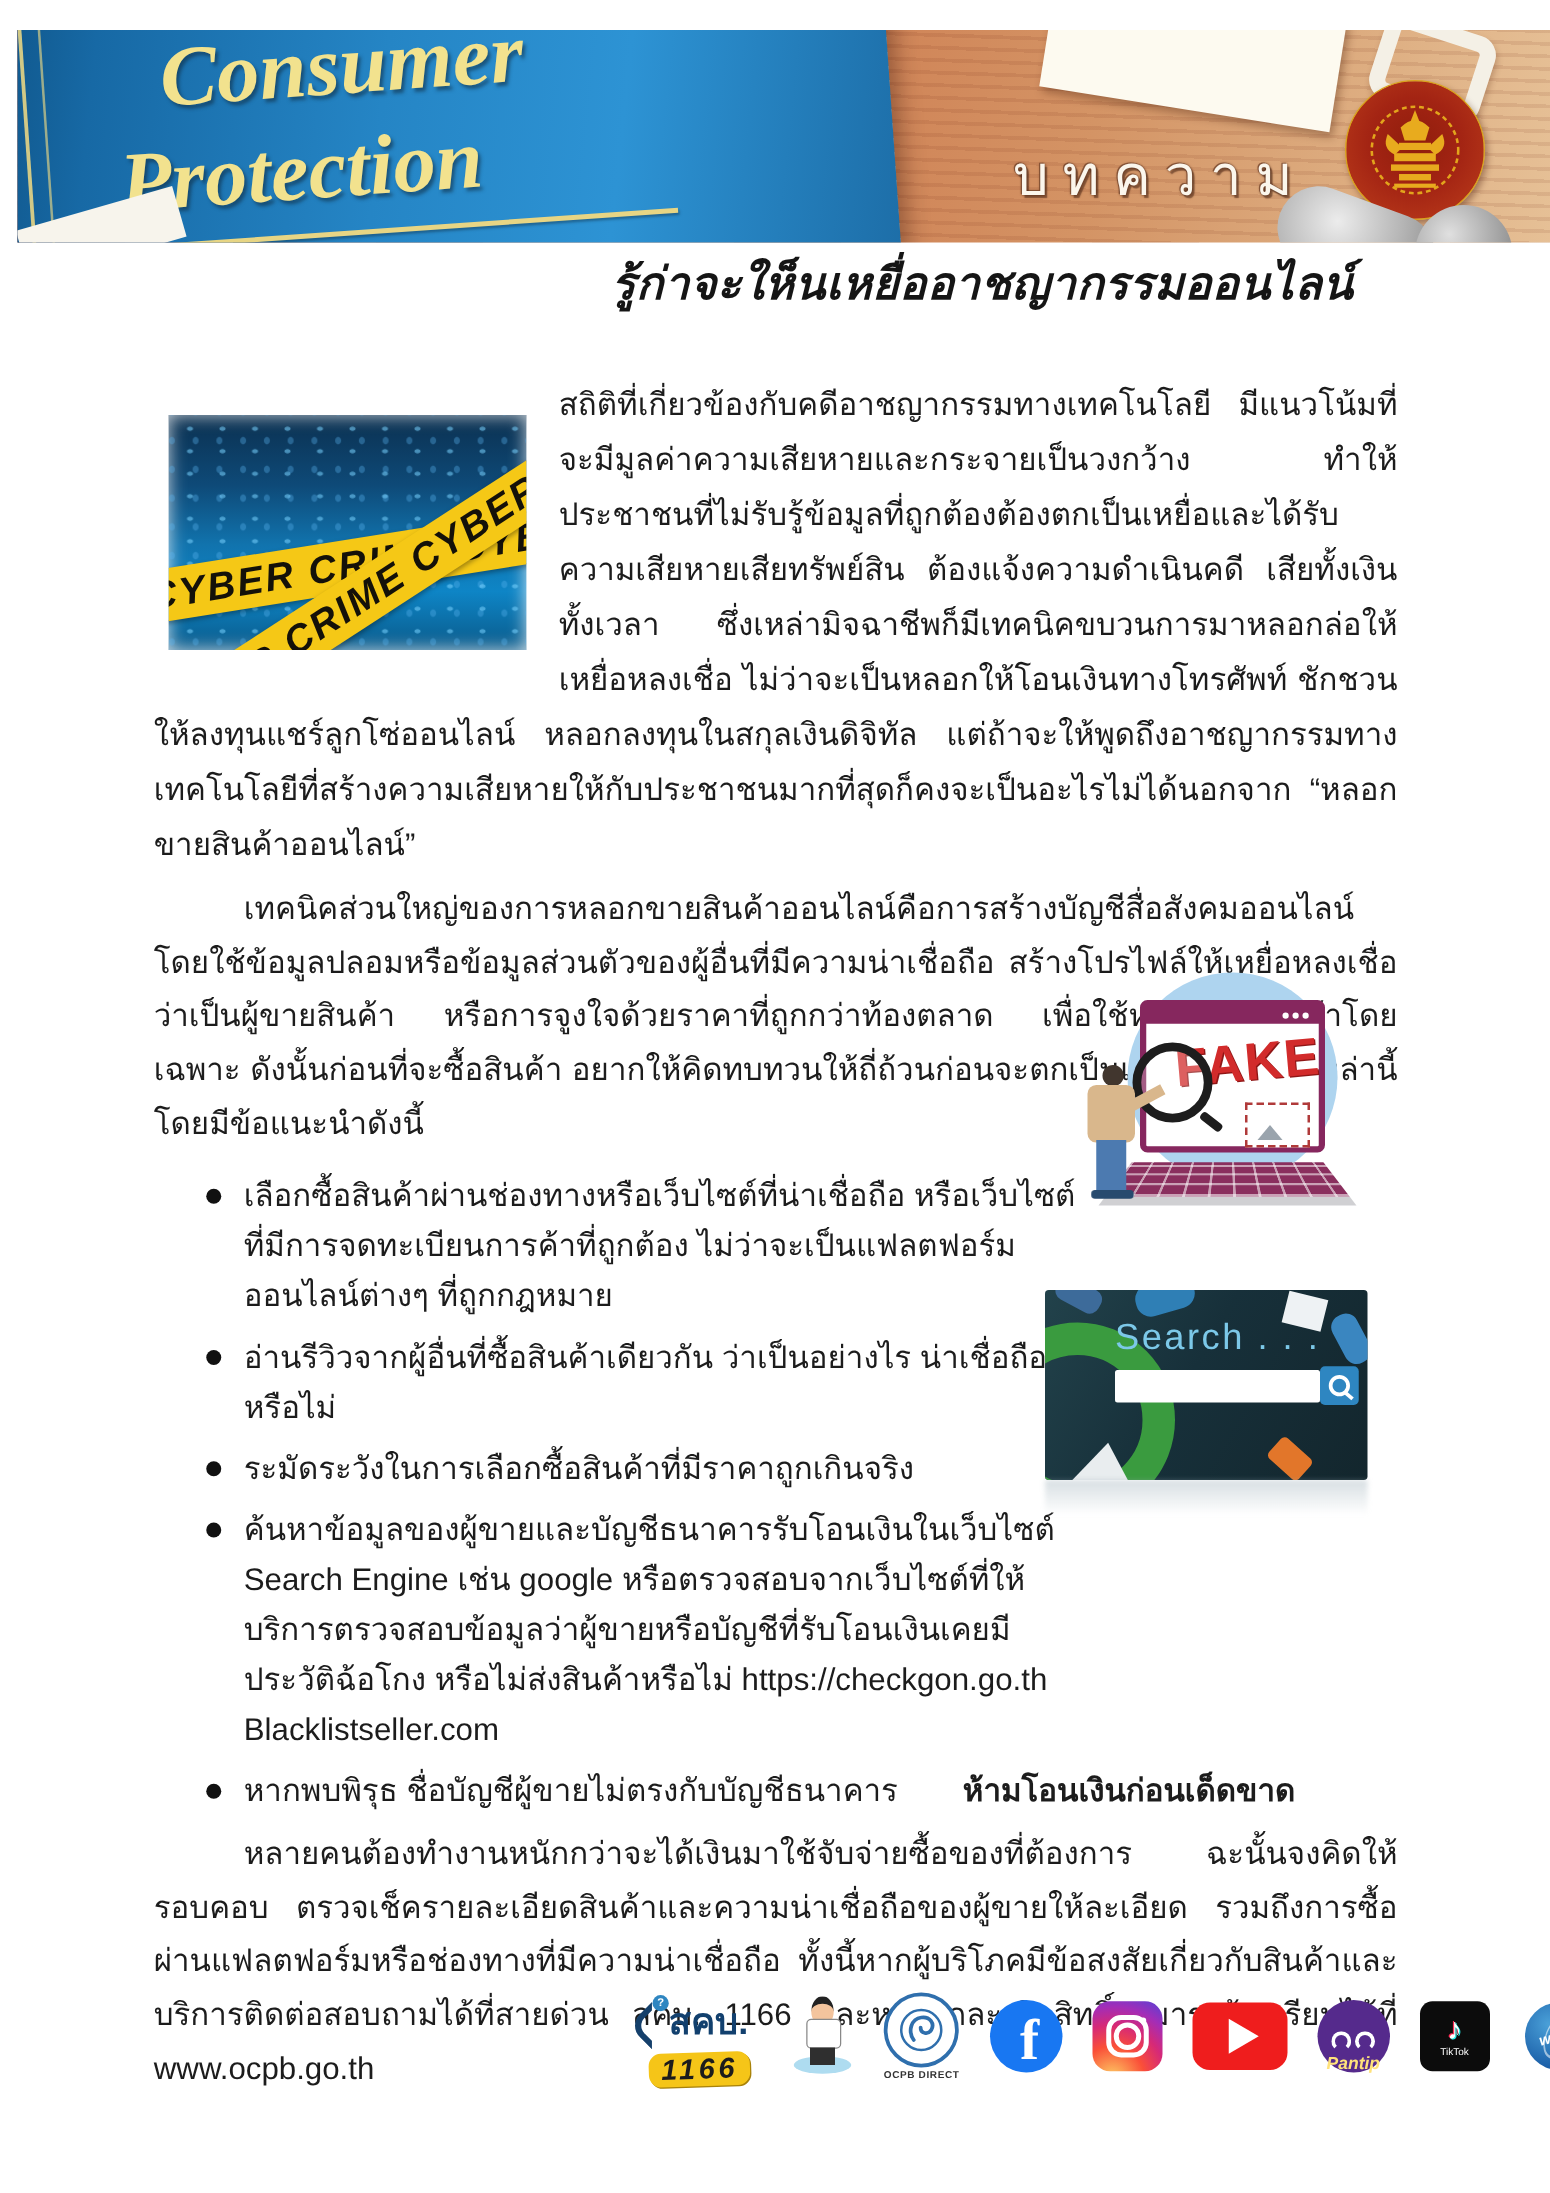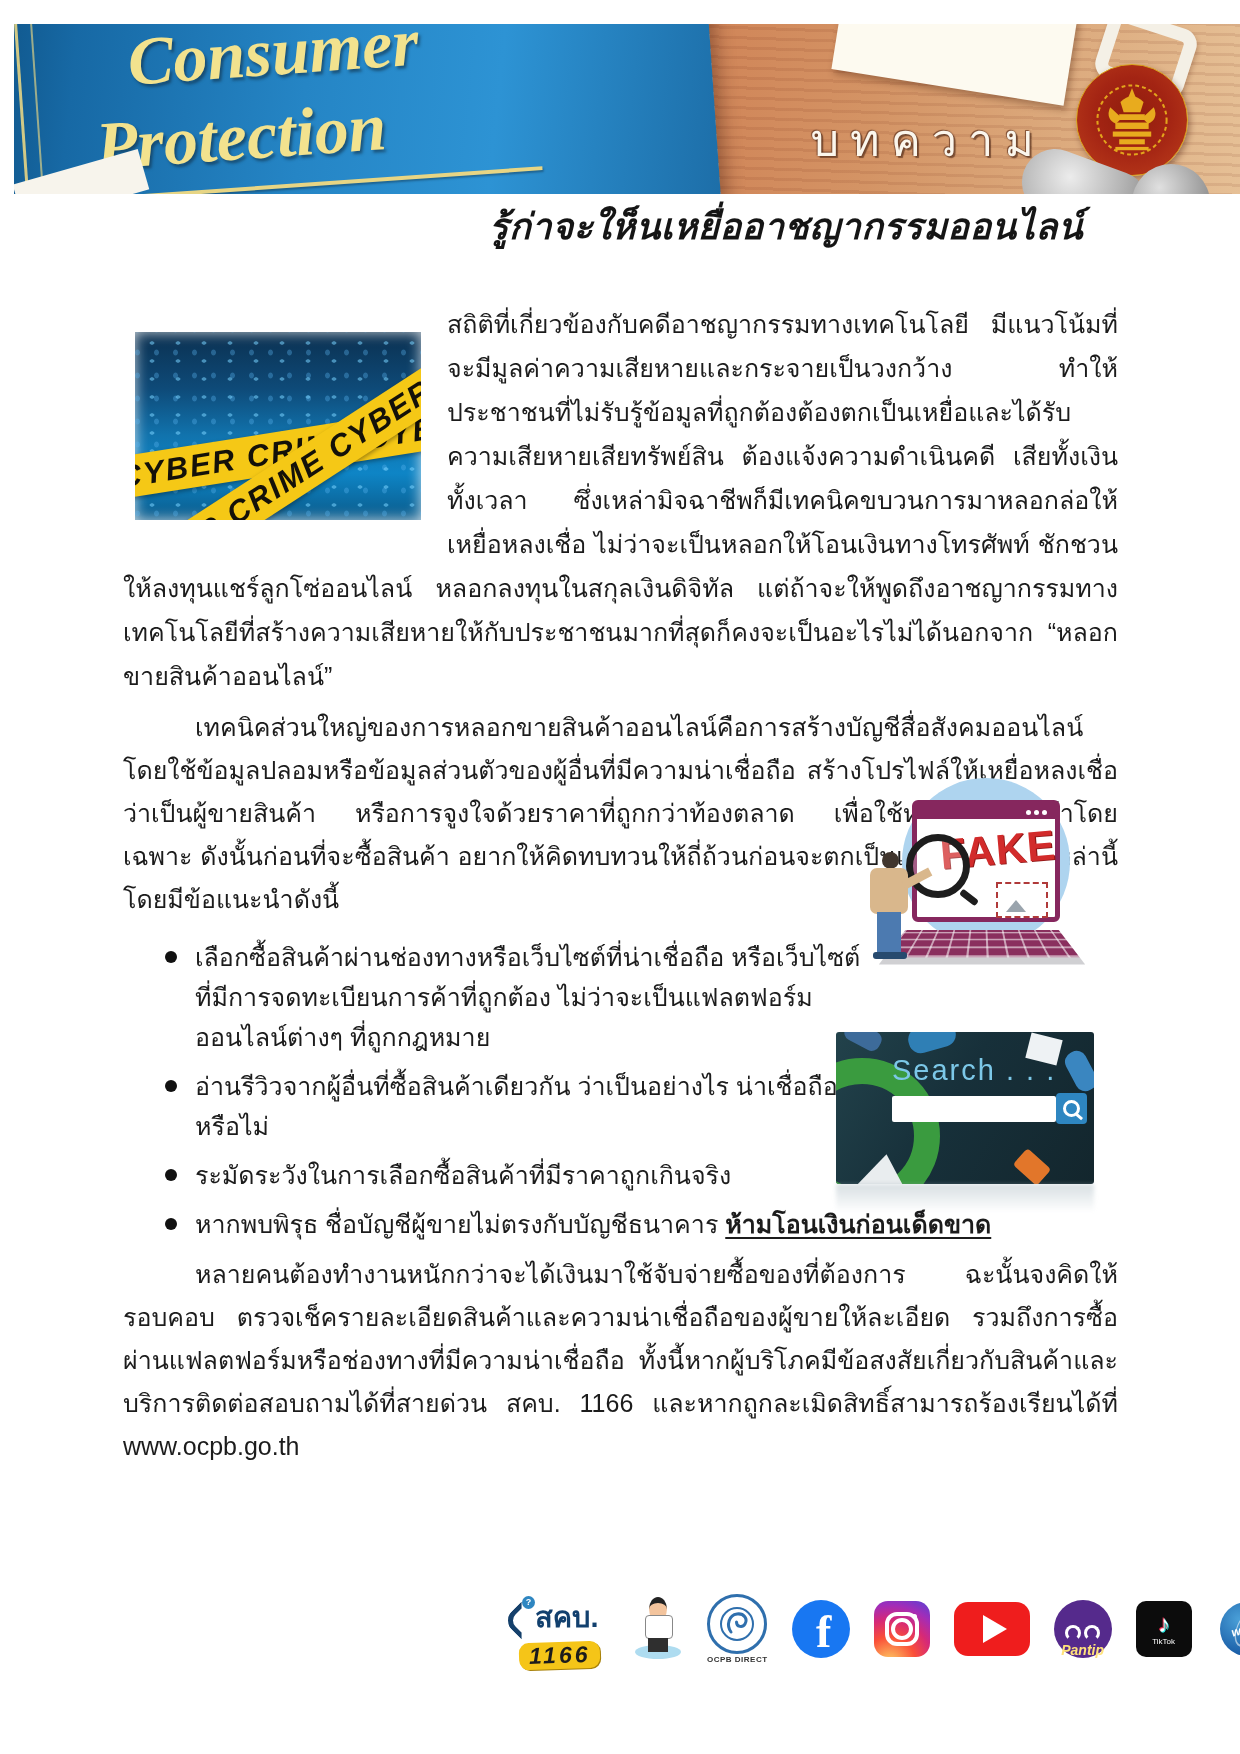--- a/index.html
+++ b/index.html
@@ -86,21 +86,21 @@
     position:absolute;background:#f5c816;color:#141109;font-weight:bold;font-style:italic;
     white-space:nowrap;font-size:31px;line-height:40px;padding:1px 12px;letter-spacing:2px;
     box-shadow:0 2px 4px rgba(0,0,0,.35);
   }
   .tape1{top:96px;left:-30px;width:130%;transform:rotate(-9deg);}
   .tape2{top:118px;left:-60px;width:150%;transform:rotate(-33deg);}
   ul.advice{list-style:none;margin:16px 0 0 42px;padding:0;}
   ul.advice li{position:relative;padding-left:30px;margin-bottom:9px;line-height:40px;}
   ul.advice li::before{content:"";position:absolute;left:0;top:14px;width:12px;height:12px;border-radius:50%;background:#111;}
   ul.advice li.narrow{width:672px;}
-  .em{font-weight:bold;text-decoration:underline;text-decoration-thickness:2px;text-underline-offset:4px;}
+  .em{font-weight:bold;text-decoration-thickness:2px;text-underline-offset:4px;margin-left:45px;}
   
   .fake-illus{position:absolute;left:868px;top:778px;width:206px;height:192px;}
   .fake-circle{position:absolute;right:4px;top:0;width:168px;height:168px;border-radius:50%;background:#aed4ef;}
   .fake-laptop{position:absolute;left:44px;top:22px;width:138px;height:112px;background:#fff;border:5px solid #86275e;border-radius:6px;}
   .fake-laptop::before{content:"";position:absolute;left:-1px;right:-1px;top:-1px;height:15px;background:#86275e;}
   .fake-laptop::after{
     content:"";position:absolute;right:8px;top:5px;width:5px;height:5px;border-radius:50%;background:#fff;
     box-shadow:-8px 0 0 #fff,-16px 0 0 #fff;
   }
   .fake-word{
@@ -233,20 +233,21 @@
       <span class="tape tape1">CYBER CRIME CYBER</span>
       <span class="tape tape2">CYBER CRIME CYBER</span>
     </span>
     <span>สถิติที่เกี่ยวข้องกับคดีอาชญากรรมทางเทคโนโลยี มีแนวโน้มที่จะมีมูลค่าความเสียหายและกระจายเป็นวงกว้าง ทำให้ประชาชนที่ไม่รับรู้ข้อมูลที่ถูกต้องต้องตกเป็นเหยื่อและได้รับความเสียหายเสียทรัพย์สิน ต้องแจ้งความดำเนินคดี เสียทั้งเงินทั้งเวลา ซึ่งเหล่ามิจฉาชีพก็มีเทคนิคขบวนการมาหลอกล่อให้เหยื่อหลงเชื่อ ไม่ว่าจะเป็นหลอกให้โอนเงินทางโทรศัพท์ ชักชวนให้ลงทุนแชร์ลูกโซ่ออนไลน์ หลอกลงทุนในสกุลเงินดิจิทัล แต่ถ้าจะให้พูดถึงอาชญากรรมทางเทคโนโลยีที่สร้างความเสียหายให้กับประชาชนมากที่สุดก็คงจะเป็นอะไรไม่ได้นอกจาก “หลอกขายสินค้าออนไลน์”</span>
   </p>
   <p class="p2 indent">เทคนิคส่วนใหญ่ของการหลอกขายสินค้าออนไลน์คือการสร้างบัญชีสื่อสังคมออนไลน์โดยใช้ข้อมูลปลอมหรือข้อมูลส่วนตัวของผู้อื่นที่มีความน่าเชื่อถือ สร้างโปรไฟล์ให้เหยื่อหลงเชื่อว่าเป็นผู้ขายสินค้า หรือการจูงใจด้วยราคาที่ถูกกว่าท้องตลาด เพื่อใช้หลอกขายสินค้าโดยเฉพาะ ดังนั้นก่อนที่จะซื้อสินค้า อยากให้คิดทบทวนให้ถี่ถ้วนก่อนจะตกเป็นเหยื่อมิจฉาชีพเหล่านี้ โดยมีข้อแนะนำดังนี้</p>
   <ul class="advice">
     <li class="narrow">เลือกซื้อสินค้าผ่านช่องทางหรือเว็บไซต์ที่น่าเชื่อถือ หรือเว็บไซต์ที่มีการจดทะเบียนการค้าที่ถูกต้อง ไม่ว่าจะเป็นแฟลตฟอร์มออนไลน์ต่างๆ ที่ถูกกฎหมาย</li>
     <li class="narrow">อ่านรีวิวจากผู้อื่นที่ซื้อสินค้าเดียวกัน ว่าเป็นอย่างไร น่าเชื่อถือหรือไม่</li>
     <li class="narrow">ระมัดระวังในการเลือกซื้อสินค้าที่มีราคาถูกเกินจริง</li>
+    <li class="narrow">ค้นหาข้อมูลของผู้ขายและบัญชีธนาคารรับโอนเงินในเว็บไซต์ Search Engine เช่น google หรือตรวจสอบจากเว็บไซต์ที่ให้บริการตรวจสอบข้อมูลว่าผู้ขายหรือบัญชีที่รับโอนเงินเคยมีประวัติฉ้อโกง หรือไม่ส่งสินค้าหรือไม่ https://checkgon.go.th Blacklistseller.com</li>
     <li>
       <span>หากพบพิรุธ ชื่อบัญชีผู้ขายไม่ตรงกับบัญชีธนาคาร </span><span class="em">ห้ามโอนเงินก่อนเด็ดขาด</span>
     </li>
   </ul>
   <p class="p3 indent">หลายคนต้องทำงานหนักกว่าจะได้เงินมาใช้จับจ่ายซื้อของที่ต้องการ ฉะนั้นจงคิดให้รอบคอบ ตรวจเช็ครายละเอียดสินค้าและความน่าเชื่อถือของผู้ขายให้ละเอียด รวมถึงการซื้อผ่านแฟลตฟอร์มหรือช่องทางที่มีความน่าเชื่อถือ ทั้งนี้หากผู้บริโภคมีข้อสงสัยเกี่ยวกับสินค้าและบริการติดต่อสอบถามได้ที่สายด่วน สคบ. 1166 และหากถูกละเมิดสิทธิ์สามารถร้องเรียนได้ที่ www.ocpb.go.th</p>
 
 </div>
 
 <div class="fake-illus">
   <div class="fake-circle"></div>

